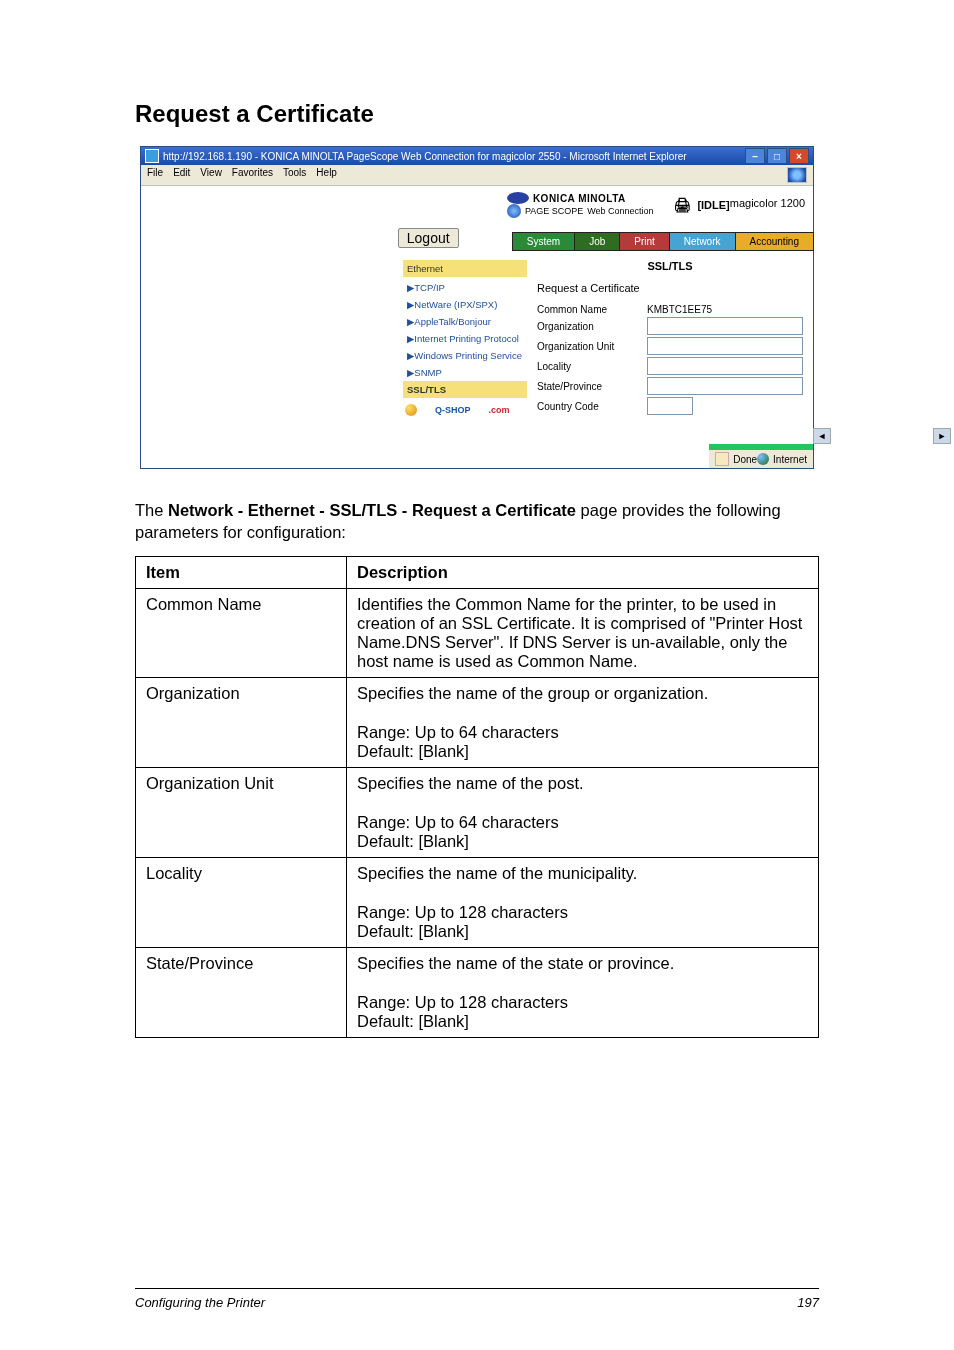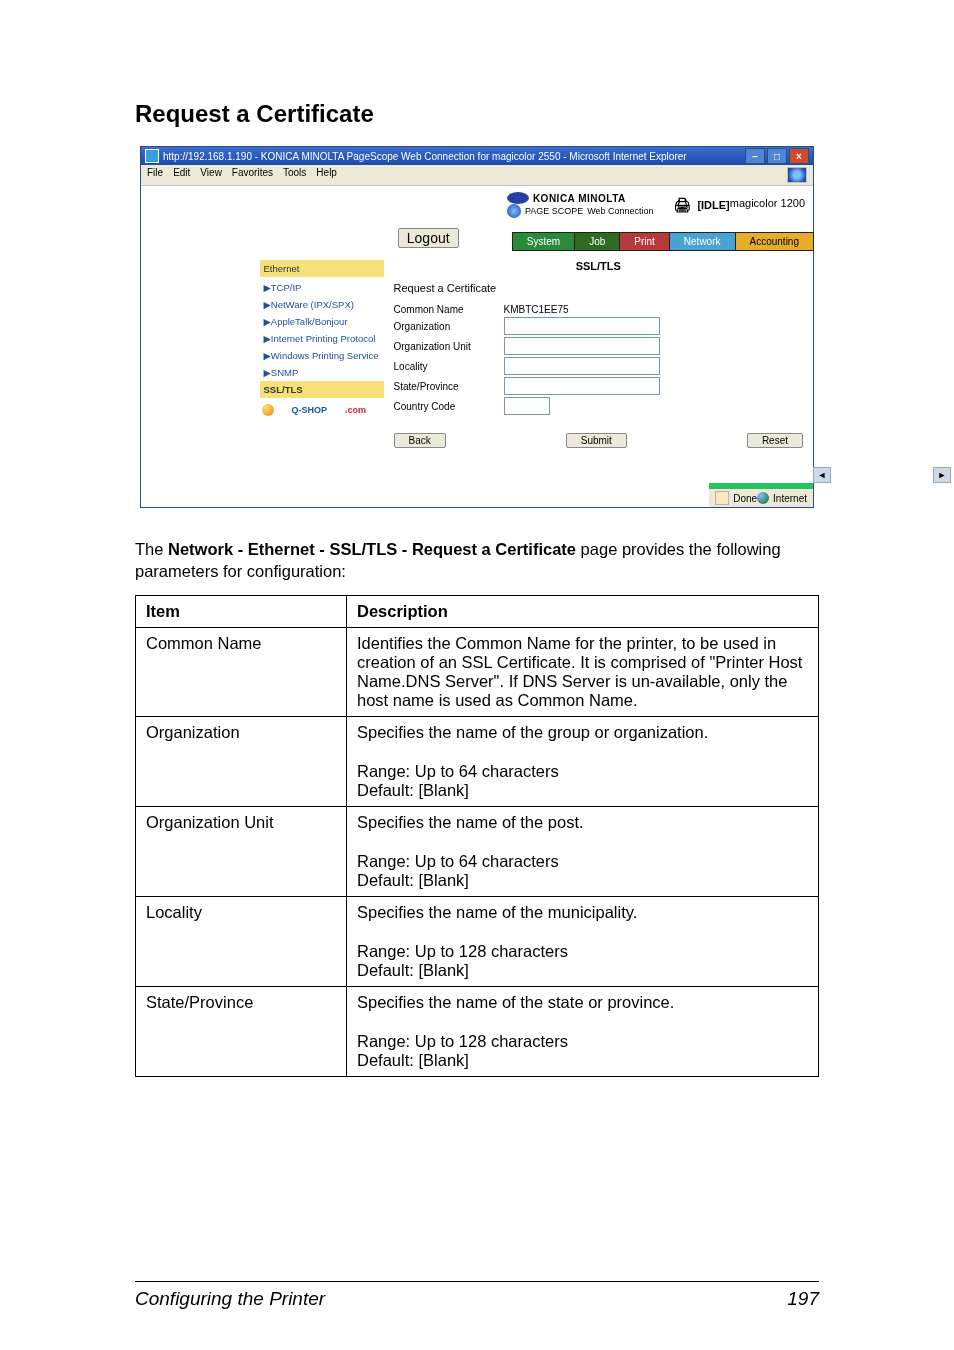--- a/index.html
+++ b/index.html
@@ -313,21 +313,21 @@
 
   
   .footer {
     margin-top: auto;
     border-top: 1.5px solid #000;
     display: flex;
     justify-content: space-between;
     align-items: flex-end;
     padding: 6px 0 40px 0;
     font-style: italic;
-    font-size: 19px;
+    font-size: 13px;
   }
   .footer .pno { font-style: italic; }
 </style>
 </head>
 <body>
 
 <div class="page">
 
   <h2 class="section-title">Request a Certificate</h2>
 
@@ -431,25 +431,20 @@
           </div>
           <div class="form-row">
             <div class="lbl">State/Province</div>
             <input type="text" style="">
           </div>
           <div class="form-row">
             <div class="lbl">Country Code</div>
             <input type="text" style="width: 40px;">
           </div>
 
-          <div class="btn-row">
-            <button>Back</button>
-            <button>Submit</button>
-            <button>Reset</button>
-          </div>
         </div>
       </div>
 
       <div class="hscroll">
         <div class="arrow left">◄</div>
         <div class="arrow right">►</div>
       </div>
 
       <div class="browser-status">
         <div class="done-icon"></div>

